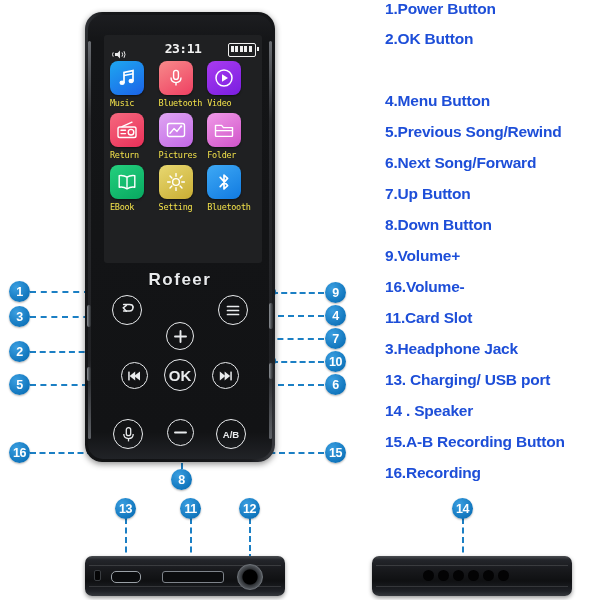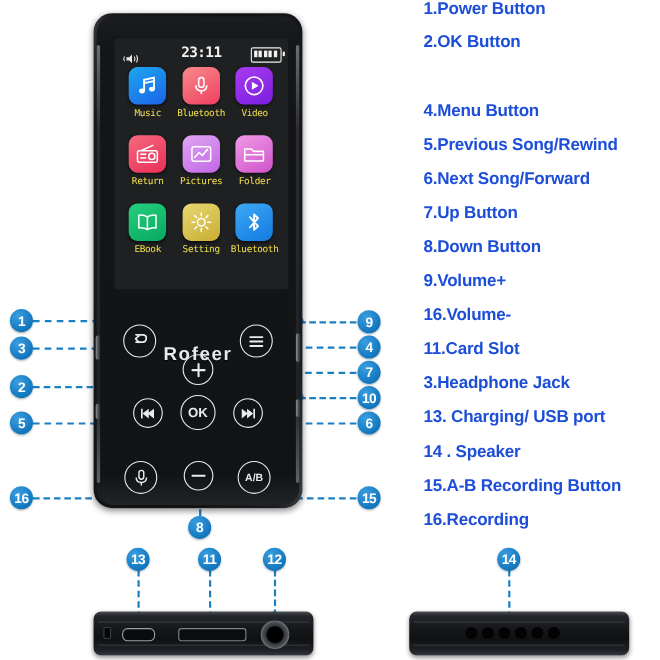--- a/index.html
+++ b/index.html
@@ -50,42 +50,41 @@
   .sb-time{position:absolute;left:0;right:0;top:0;text-align:center;
     color:#f2f2f2;font-size:13px;font-weight:bold;
     font-family:"DejaVu Sans Mono","Liberation Mono",monospace;letter-spacing:-.5px;}
   .sb-spk{position:absolute;left:7px;top:4px;width:18px;height:9px;}
   .sb-bat{position:absolute;right:6px;top:2px;width:26px;height:12px;
     border:1.6px solid #f0f0f0;border-radius:2px;}
   .sb-bat:after{content:"";position:absolute;right:-4px;top:3px;width:2px;height:4px;background:#f0f0f0;}
   .sb-bat i{position:absolute;left:1.5px;top:1.5px;width:3px;height:6px;background:#f0f0f0;}
 
   .grid{position:absolute;left:6px;top:26px;width:146px;display:flex;flex-wrap:wrap;}
-  .cell{width:48.6px;height:62px;display:flex;flex-direction:column;align-items:center;}
+  .cell{width:48.6px;height:52px;display:flex;flex-direction:column;align-items:flex-start;}
   .tile{width:34px;height:34px;border-radius:8px;position:relative;
         display:flex;align-items:center;justify-content:center;
         box-shadow:0 1px 2px rgba(0,0,0,.5);}
   .tile svg{display:block;}
   .tlabel{margin-top:3px;font-size:8.5px;color:#f2e14a;
     font-family:"DejaVu Sans Mono","Liberation Mono",monospace;letter-spacing:-.3px;
     white-space:nowrap;}
 
   
   .brand{
     position:absolute;left:0;right:0;top:255px;text-align:center;
     color:#e8eaec;font-size:17px;font-weight:bold;letter-spacing:1.5px;
     font-family:"Liberation Sans",sans-serif;
     text-shadow:0 1px 1px rgba(0,0,0,.9);
-    margin-top:42px;
   }
   .ctrl{position:absolute;border-radius:50%;border:1.6px solid #e9ebed;
     display:flex;align-items:center;justify-content:center;color:#e9ebed;
     box-sizing:border-box;background:transparent;}
   .ctrl svg{display:block;}
-  .ctrl-txt{font-size:12px;font-weight:bold;font-family:"Liberation Sans",sans-serif;}
+  .ctrl-txt{font-size:15px;font-weight:bold;font-family:"Liberation Sans",sans-serif;}
 
   
   .cal{position:absolute;width:21px;height:21px;border-radius:50%;
     background:radial-gradient(circle at 35% 30%,#3a9ee0,#1176bd 70%,#0a5f9e);
     color:#fff;font-size:12.5px;font-weight:bold;
     display:flex;align-items:center;justify-content:center;
     box-shadow:0 1px 2px rgba(0,0,0,.3);letter-spacing:-.5px;}
   .lead{position:absolute;height:0;border-top:2.4px dashed #1b7fc4;}
   .leadv{position:absolute;width:0;border-left:2.4px dashed #1b7fc4;}
   .dot{position:absolute;width:8px;height:8px;border-radius:50%;background:#1b7fc4;}

